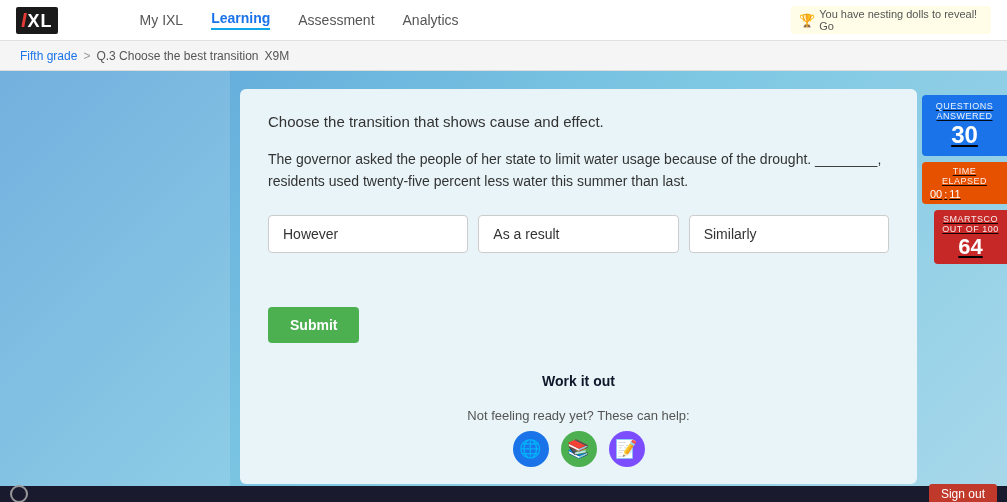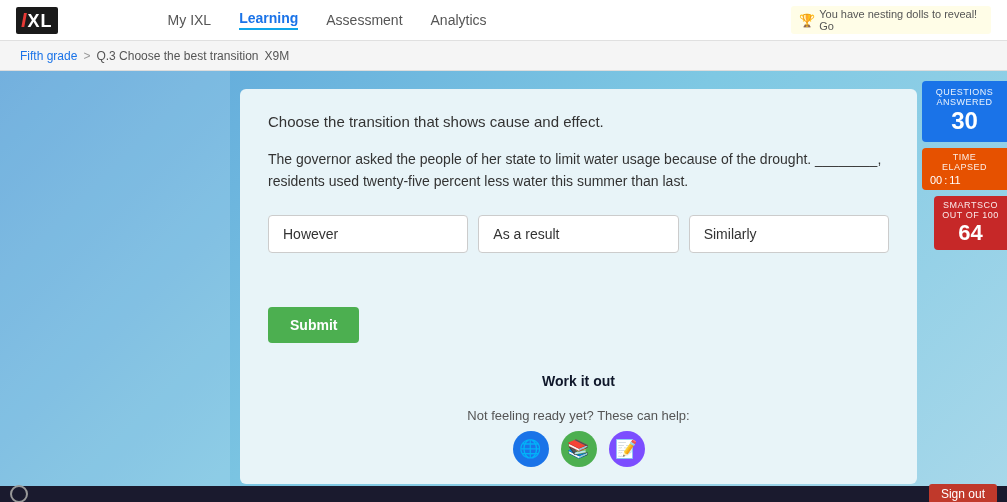--- a/index.html
+++ b/index.html
@@ -38,21 +38,21 @@
     }
     .logo-i {
       color: #e53935;
       font-style: italic;
       font-weight: 900;
       font-size: 20px;
     }
     .nav-links {
       display: flex;
       gap: 28px;
-      margin-left: 80px;
+      margin-left: 52px;
       align-items: center;
     }
     .nav-link {
       font-size: 14px;
       color: #555;
       cursor: pointer;
       text-decoration: none;
     }
     .nav-link.active {
       color: #1a73e8;
@@ -186,22 +186,23 @@
     .icon-green { background: #4caf50; color: #fff; }
     .icon-purple { background: #7c4dff; color: #fff; }
 
     
     .right-sidebar {
       width: 90px;
       min-width: 90px;
       display: flex;
       flex-direction: column;
       align-items: flex-end;
-      padding-top: 10px;
+      padding-top: 24px;
       padding-right: 0;
+      text-decoration: underline;
     }
 
     .stat-card {
       background: #1a73e8;
       color: #fff;
       border-radius: 4px 0 0 4px;
       padding: 6px 10px;
       margin-bottom: 6px;
       width: 85px;
       text-align: center;

